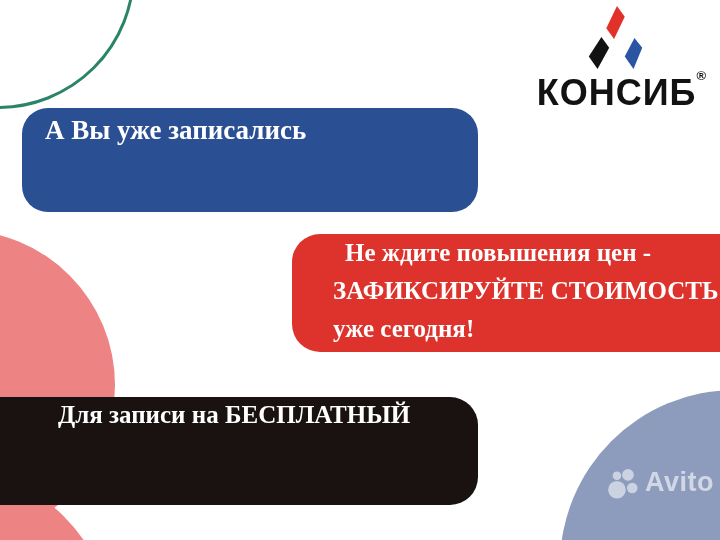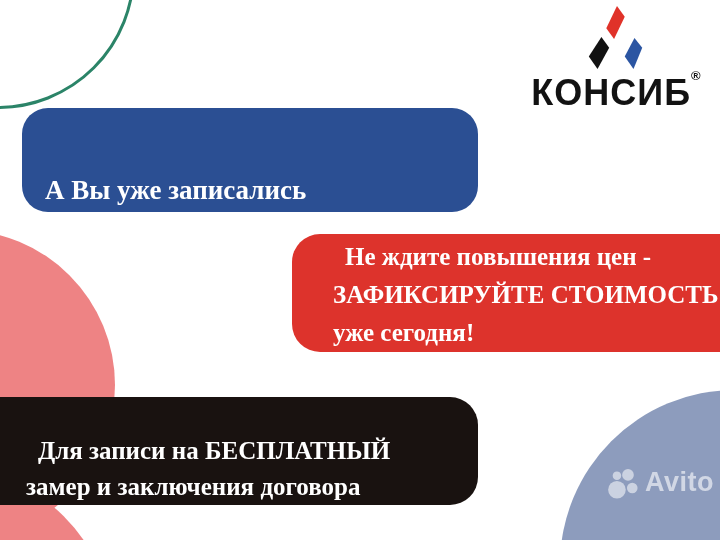--- a/index.html
+++ b/index.html
@@ -41,21 +41,21 @@
     width: 350px; height: 350px;
     border-radius: 50%;
     background: var(--muted_blue_circle, #8d9cbd);
   }
 
   
   .logo {
     position: absolute;
     right: 14px; top: 5px;
     width: 180px;
-    text-align: center;
+    text-align: right;
   }
   .logo-mark {
     display: block;
     margin: 0 auto;
     width: 62px; height: 68px;
   }
   .logo-poly-red   { fill: var(--logo_red, #e03229); }
   .logo-poly-black { fill: var(--logo_black, #121212); }
   .logo-poly-blue  { fill: var(--logo_blue, #2b55a2); }
   .brand-line {
@@ -76,21 +76,21 @@
     position: relative;
     top: -6px;
     letter-spacing: 0;
   }
 
   
   .banner {
     position: absolute;
     display: flex;
     flex-direction: column;
-    justify-content: flex-end;
+    justify-content: flex-start;
     color: #ffffff;
     font-weight: bold;
   }
   .banner-blue {
     left: 22px; top: 108px;
     width: 456px; height: 104px;
     border-radius: 26px;
     background: var(--banner_blue, #2b4f93);
     padding-left: 23px;
     box-sizing: border-box;
@@ -105,21 +105,21 @@
     padding-left: 41px;
     box-sizing: border-box;
     font-size: 25px;
     line-height: 38px;
   }
   .banner-black {
     left: 0px; top: 397px;
     width: 478px; height: 108px;
     border-radius: 0 28px 28px 0;
     background: var(--banner_black, #191210);
-    padding-left: 26px;
+    padding-left: 46px;
     box-sizing: border-box;
     font-size: 25px;
     line-height: 36px;
   }
   .banner .line { white-space: nowrap; }
   .indent { padding-left: 12px; }
 
   
   .watermark {
     position: absolute;
@@ -162,21 +162,20 @@
   </div>
 
   <div class="banner banner-red">
     <div class="line indent">Не ждите повышения цен -</div>
     <div class="line">ЗАФИКСИРУЙТЕ СТОИМОСТЬ</div>
     <div class="line">уже сегодня!</div>
   </div>
 
   <div class="banner banner-black">
     <div class="line indent">Для записи на БЕСПЛАТНЫЙ</div>
-    <div class="line">замер и заключения договора</div>
   </div>
 
   <div class="watermark">
     <svg class="avito-mark" viewBox="0 0 32 32" aria-hidden="true">
       <circle cx="10.3" cy="10" r="4"></circle>
       <circle cx="20.7" cy="9.3" r="5.5"></circle>
       <circle cx="10.3" cy="23.3" r="8.3"></circle>
       <circle cx="24.7" cy="21.7" r="5"></circle>
     </svg>
     <span class="watermark-label">Avito</span>

